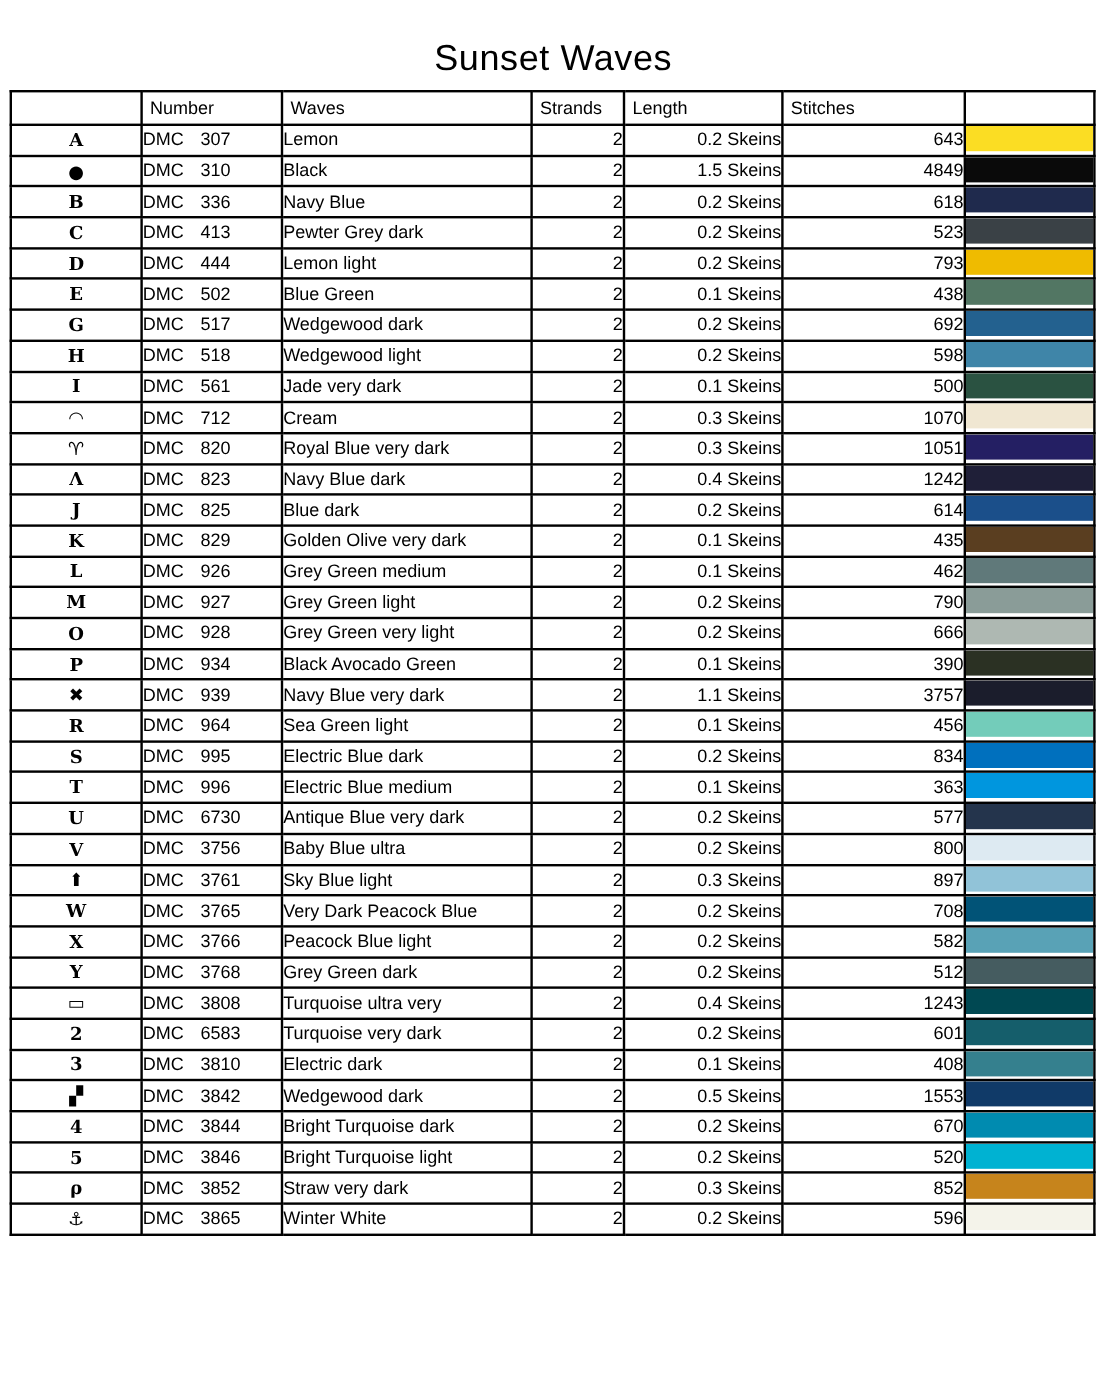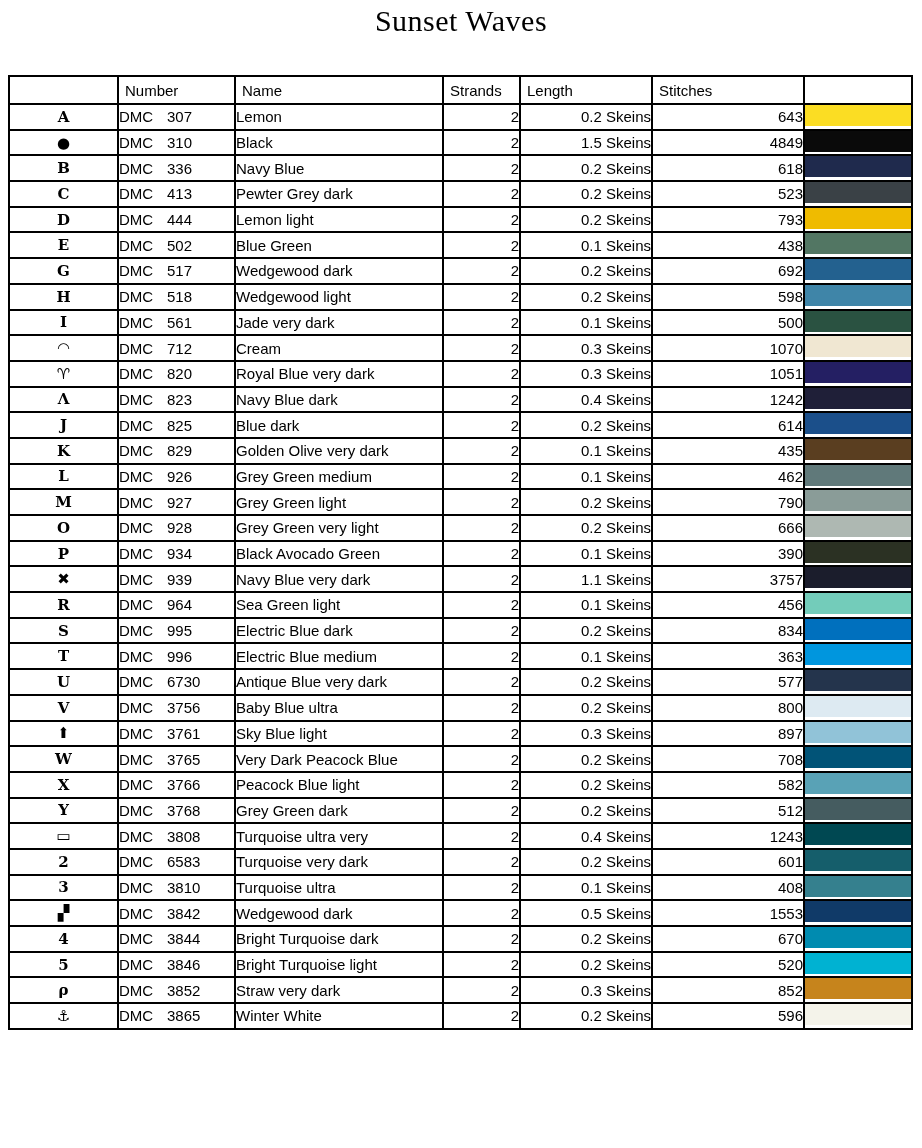--- a/index.html
+++ b/index.html
@@ -1,19 +1,19 @@
 <!DOCTYPE html>
 <html><head>
 <meta charset="utf-8">
 <style>
   html,body{margin:0;padding:0;background:#ffffff;}
   body{width:922px;height:1148px;font-family:"Liberation Sans",sans-serif;color:#000;}
   .page{position:relative;width:922px;height:1148px;background:#fff;overflow:hidden;}
-  .title{width:100%;text-align:center;padding-top:4px;font-size:30px;letter-spacing:0.5px;
-         font-family:Liberation Serif, serif;color:#000;}
+  .title{width:100%;text-align:center;padding-top:32px;font-size:30px;letter-spacing:0.5px;
+         font-family:Liberation Sans, sans-serif;color:#000;}
   table.key-table{border-collapse:collapse;table-layout:fixed;
          position:absolute;left:8px;top:75px;width:903px;}
   table.key-table th, table.key-table td{border:2px solid #000;overflow:hidden;white-space:nowrap;}
   table.key-table th{height:26px;font-size:15px;font-weight:normal;text-align:left;padding:0 0 0 6px;}
   table.key-table td{height:23.7px;font-size:15px;padding:0;}
   col.c-sym{width:109px;} col.c-num{width:117px;} col.c-name{width:208px;}
   col.c-str{width:77px;} col.c-len{width:132px;} col.c-sti{width:152px;} col.c-col{width:108px;}
   td.sym{text-align:center;font-family:"DejaVu Serif","DejaVu Sans",serif;
          font-weight:bold;font-size:13px;}
   td.num{padding-left:6px;margin-left:37px;}
@@ -36,21 +36,21 @@
         <col class="c-name">
       <col class="c-str">
         <col class="c-len">
         <col class="c-sti">
         <col class="c-col">
     </colgroup>
     <thead>
       <tr>
         <th></th>
         <th>Number</th>
-        <th>Name</th>
+        <th>Waves</th>
         <th>Strands</th>
         <th>Length</th>
         <th>Stitches</th>
         <th></th>
       </tr>
     </thead>
     <tbody>
         <tr>
       <td class="sym">
         <span>A</span>
@@ -501,21 +501,21 @@
         <div class="swatch" style="background: rgb(21, 94, 107);"></div>
       </td>
     </tr>
         <tr>
       <td class="sym">
         <span>3</span>
       </td>
       <td class="num">
         <span class="brand">DMC</span><span>3810</span>
       </td>
-      <td class="nam">Turquoise ultra</td>
+      <td class="nam">Electric dark</td>
       <td class="rt">2</td>
       <td class="rt">0.1 Skeins</td>
       <td class="rt">408</td>
       <td class="swatch-cell">
         <div class="swatch" style="background: rgb(53, 128, 142);"></div>
       </td>
     </tr>
         <tr>
       <td class="sym">
         <span>▞</span>

